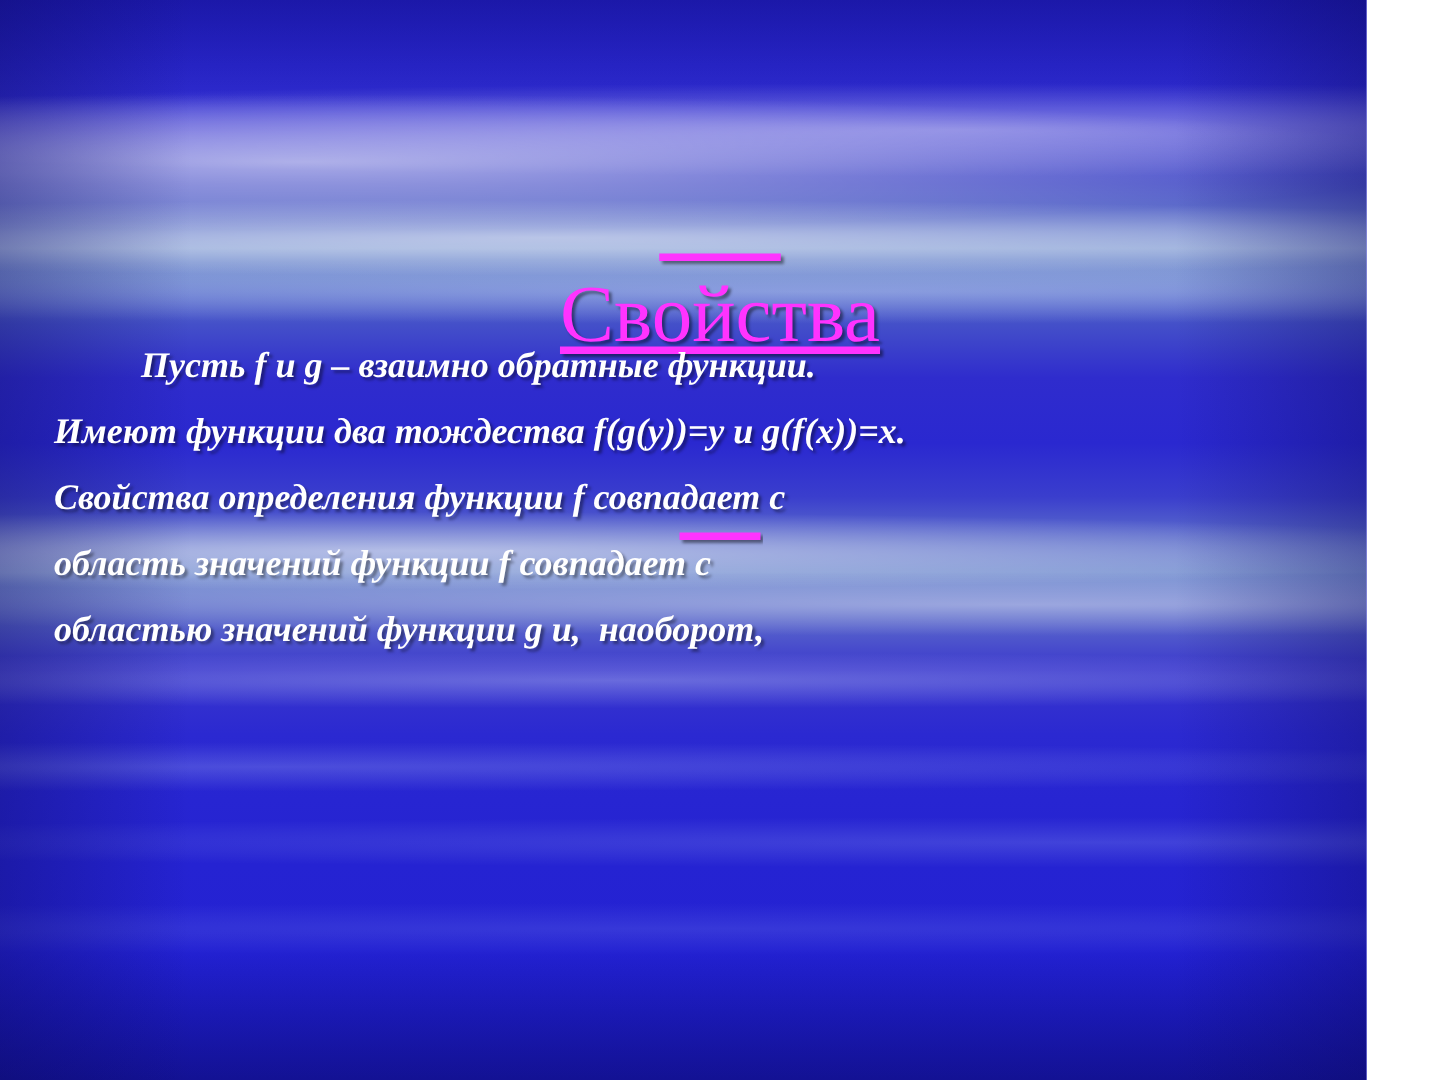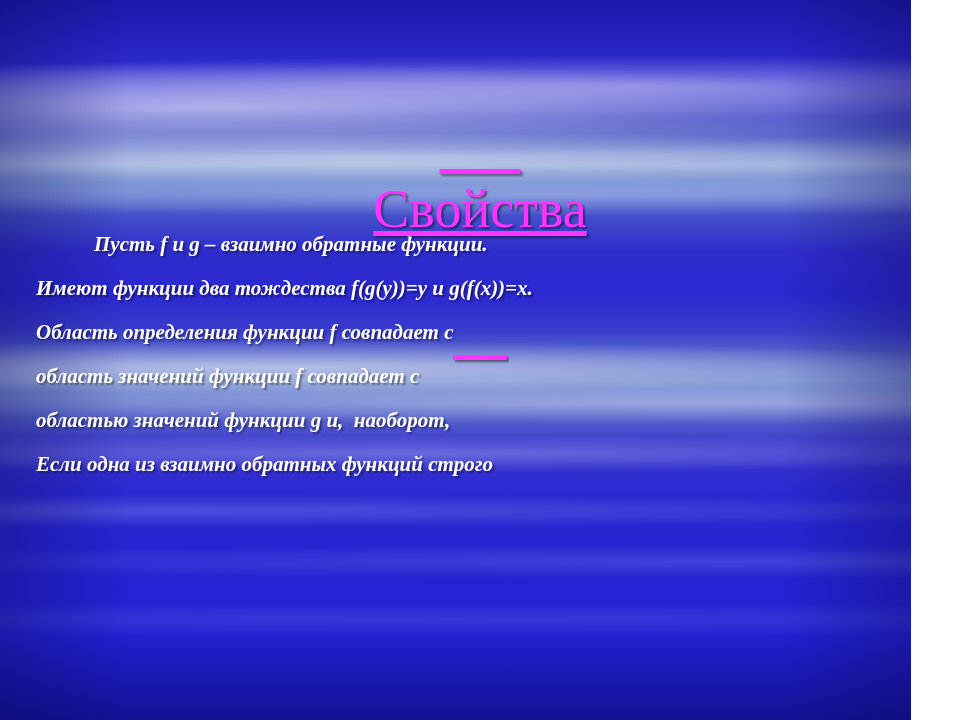--- a/index.html
+++ b/index.html
@@ -101,21 +101,21 @@
   
   .body {
     position: absolute;
     top: 222px;
     left: 36px;
     width: 890px;
     color: #ffffff;
     font-family: "Liberation Serif", serif;
     font-style: italic;
     font-weight: bold;
-    font-size: 21px;
+    font-size: 24px;
     line-height: 44px;
     text-shadow: 2px 2px 2px rgba(0,0,0,0.40);
   }
   .body p {
     margin: 0;
     white-space: pre;
   }
   .body p.indent {
     text-indent: 58px;
   }
@@ -130,20 +130,19 @@
 
   <div class="content">
 
     <h1 class="title">
       <span class="title-line">Свойства</span>
     </h1>
 
     <div class="body">
       <p class="indent">Пусть f и g – взаимно обратные функции.</p>
       <p>Имеют функции два тождества f(g(y))=y и g(f(x))=x.</p>
-      <p>Область определения функции f совпадает с</p>
+      <p>Свойства определения функции f совпадает с</p>
       <p>область значений функции f совпадает с</p>
       <p>областью значений функции g и,  наоборот,</p>
-      <p>Если одна из взаимно обратных функций строго</p>
     </div>
 
   </div>
 </div>
 
 </body></html>

